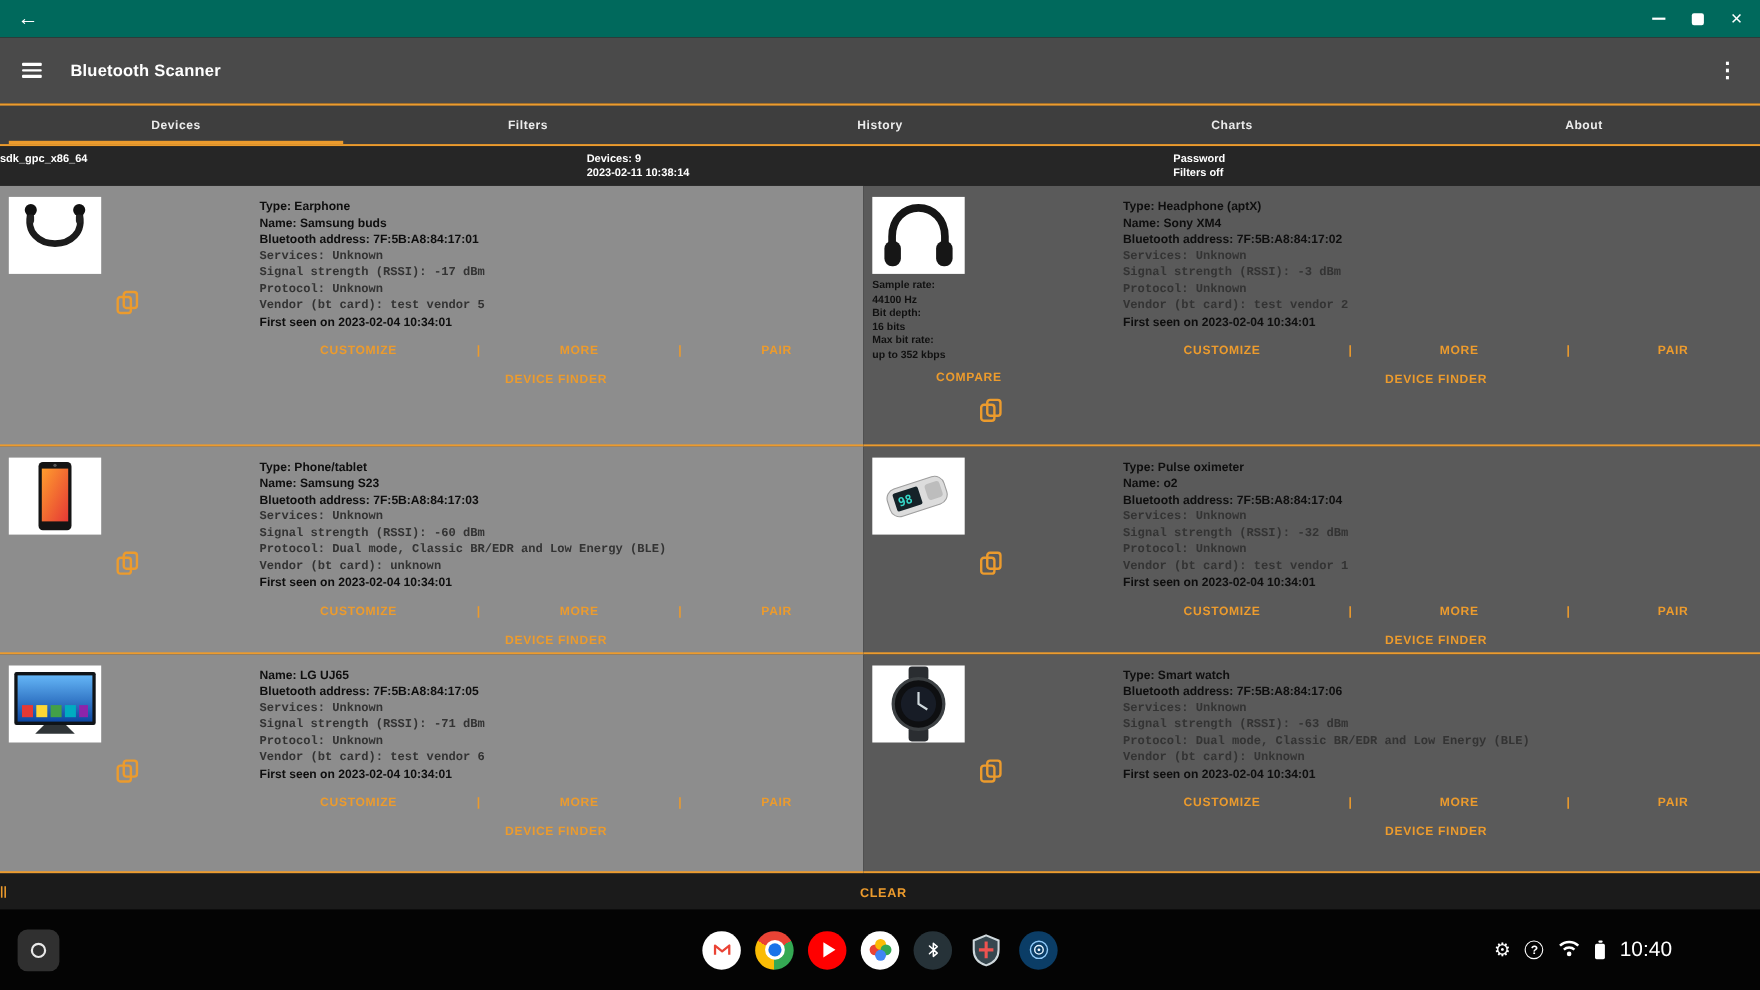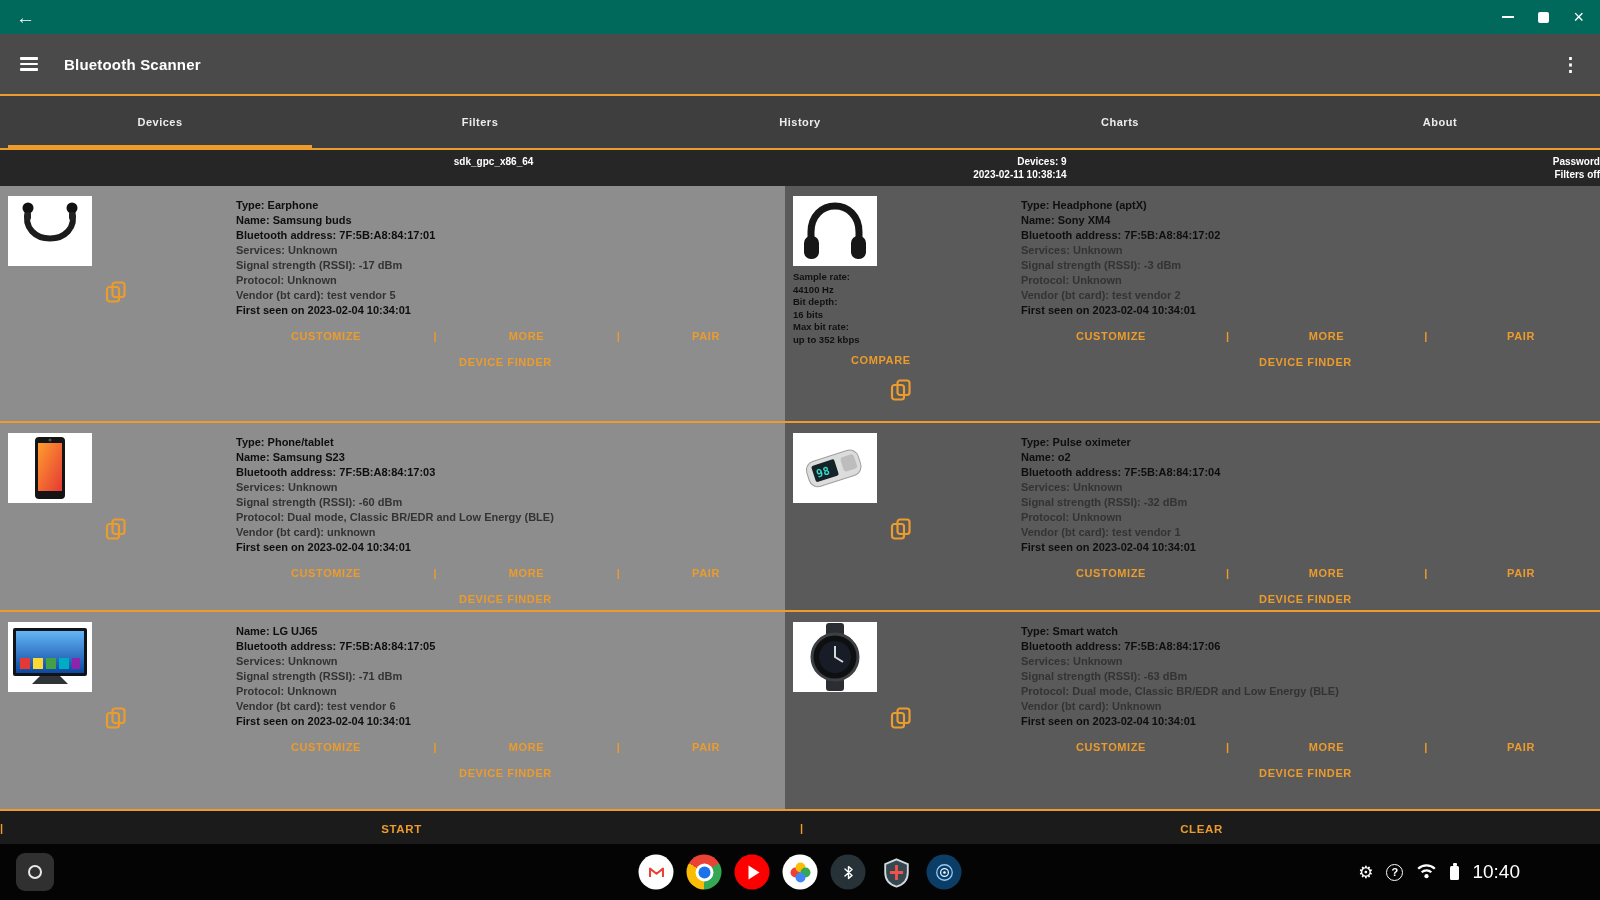--- a/index.html
+++ b/index.html
@@ -18,42 +18,42 @@
   .close-glyph { font-size:18px; line-height:1; }
 
   
   .toolbar { height:60px; background:#4a4a4a; display:flex; align-items:center; padding:0 20px; gap:26px; flex:none; }
   .hamburger { display:flex; flex-direction:column; gap:3px; }
   .hamburger i { display:block; width:18px; height:2.5px; background:#fff; border-radius:1px; }
   .app-title { color:#fff; font-size:15px; font-weight:bold; letter-spacing:.2px; }
   .overflow-btn { margin-left:auto; color:#fff; font-size:19px; font-weight:bold; }
 
   
-  .tabbar { height:56px; background:#3e3e3e; border-top:2px solid var(--accent,#EC9B2D); border-bottom:2px solid var(--accent,#EC9B2D); display:flex; flex:none; }
+  .tabbar { height:39px; background:#3e3e3e; border-top:2px solid var(--accent,#EC9B2D); border-bottom:2px solid var(--accent,#EC9B2D); display:flex; flex:none; }
   .tab { flex:1; display:flex; align-items:center; justify-content:center; color:#ececec; font-size:11px; font-weight:bold; letter-spacing:.5px; position:relative; }
   .tab.active::after { content:""; position:absolute; left:8px; right:8px; bottom:0; height:3px; background:var(--accent,#EC9B2D); }
 
   
   .statusbar { height:36px; background:#262626; display:flex; color:#fff; font-size:10px; font-weight:bold; padding-top:5px; flex:none; }
-  .status-cell { flex:1; text-align:right; line-height:13px; }
+  .status-cell { flex:1; text-align:left; line-height:13px; }
 
   
   .content { flex:none; display:grid; grid-template-columns:785px 815px; grid-template-rows:237px 189px 199px; }
   .card { display:flex; padding:10px 0 0 8px; border-bottom:2px solid var(--accent,#EC9B2D); overflow:hidden; }
   .card.lite { background:#8d8d8d; }
   .card.dark { background:#5a5a5a; }
   .media { width:228px; flex:none; }
   .photo { width:84px; height:70px; background:#fff; display:flex; align-items:center; justify-content:center; overflow:hidden; }
   .copy-btn { display:block; margin:14px 0 0 96px; width:24px; height:24px; color:var(--accent,#EC9B2D); }
   .codec { margin-top:5px; font-size:9.5px; font-weight:bold; color:#101010; line-height:12.5px; }
   .compare-btn { margin:8px 0 0 58px; }
   .card1 .copy-btn { margin-top:10px; }
   .info { flex:1; padding:2px 10px 0 0; display:flex; flex-direction:column; }
   .ln { font-size:11px; line-height:15px; font-weight:bold; color:#0e0e0e; white-space:nowrap; }
-  .ln.dim { color:#333; }
+  .ln.dim { color:#333;font-family:Liberation Mono, monospace; }
   .btns { display:flex; align-items:center; justify-content:space-between; margin-top:12px; padding:0 55px; }
   .tb { color:var(--accent,#EC9B2D); font-weight:bold; font-size:11px; letter-spacing:.6px; }
   .sep { color:var(--accent,#EC9B2D); font-weight:bold; font-size:11px; }
   .fin { text-align:center; margin-top:10px; }
 
   
   .actionbar { height:33px; background:#1b1b1b; display:flex; align-items:center; flex:none; }
   .ab-cell { flex:1; text-align:center; }
   .ab-btn { color:var(--accent,#EC9B2D); font-weight:bold; font-size:11.5px; letter-spacing:.6px; }
 
@@ -374,21 +374,20 @@
           <button class="tb">PAIR</button>
         </div>
         <div class="fin"><button class="tb">DEVICE FINDER</button></div>
       </div>
     </section>
 
   </div>
 
   <div class="actionbar">
     <span class="sep">|</span>
-    <div class="ab-cell"><button class="ab-btn">START</button></div>
     <span class="sep">|</span>
     <div class="ab-cell"><button class="ab-btn">CLEAR</button></div>
   </div>
 
   <footer class="shelf">
     <button class="launcher">
         <span class="launcher-ring"></span>
       </button>
 
     <div class="shelf-apps">

